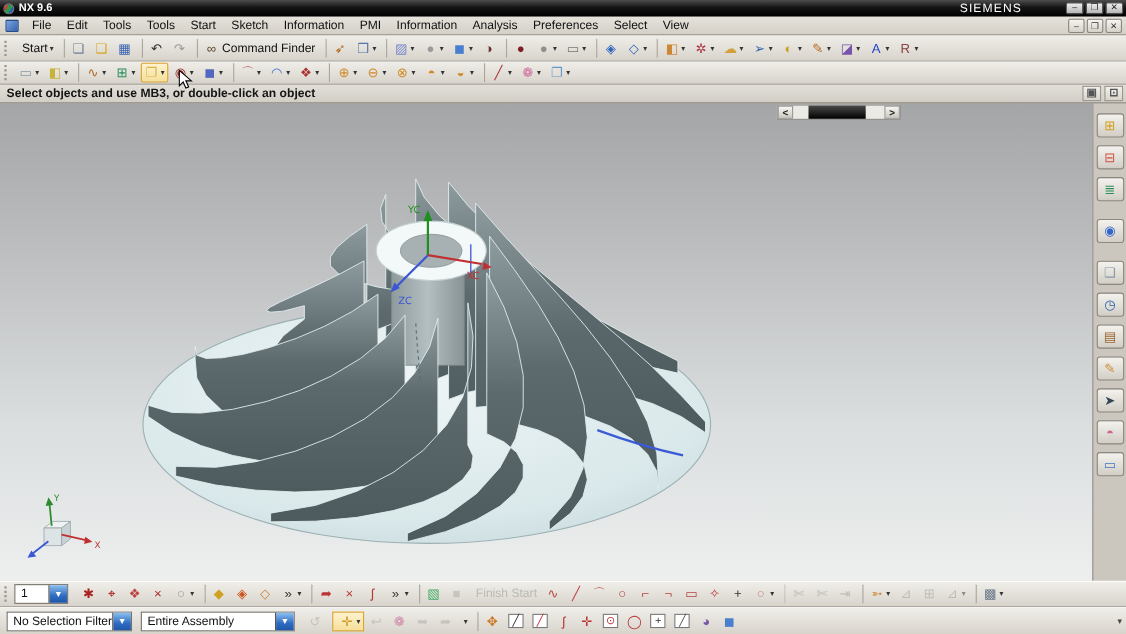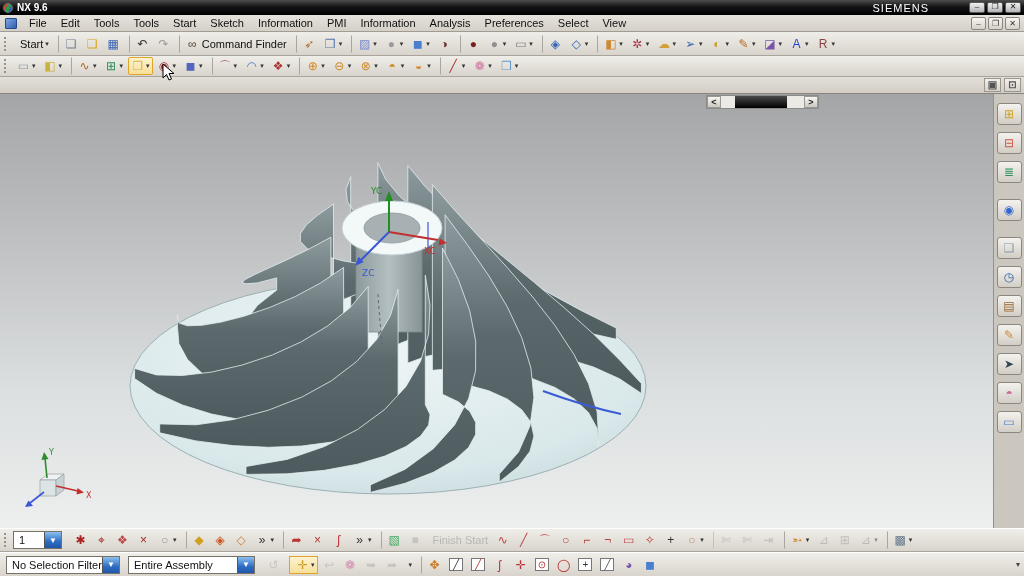--- a/index.html
+++ b/index.html
@@ -295,20 +295,21 @@
 
     </span>
       <span class="tbtn dd">
       <span class="g" style="color: rgb(102, 153, 204);">❐</span>
 
     </span>
     </span>
 </div>
 
 <div class="cuebar">
+  <span>Select objects and use MB3, or double-click an object</span>
   <span class="cue-icons">
 
   <span class="cicon"><span>▣</span></span>
       <span class="cicon"><span>⊡</span></span>
     </span>
 </div>
 
 <div class="viewport">
   <svg id="model" width="993" height="434" viewBox="0 0 993 434">
     <defs>
@@ -562,21 +563,21 @@
     </span>
     </span>
 </div>
 
 <div class="statusbar">
   <span class="combo">
     <span class="cval" style="width:95px">No Selection Filter</span>
     <span class="cbtn">▼</span>
   </span>
   <span class="combo">
-    <span class="cval" style="width:108px">Entire Assembly</span>
+    <span class="cval" style="width:121px">Entire Assembly</span>
     <span class="cbtn">▼</span>
   </span>
   <span style="display:flex;align-items:center">
 
   <span class="tbtn dis">
       <span class="g" style="color: rgb(170, 170, 170);">↺</span>
 
     </span>
       <span class="tbtn dd sep hl">
       <span class="g" style="color: rgb(204, 153, 34);">✛</span>

